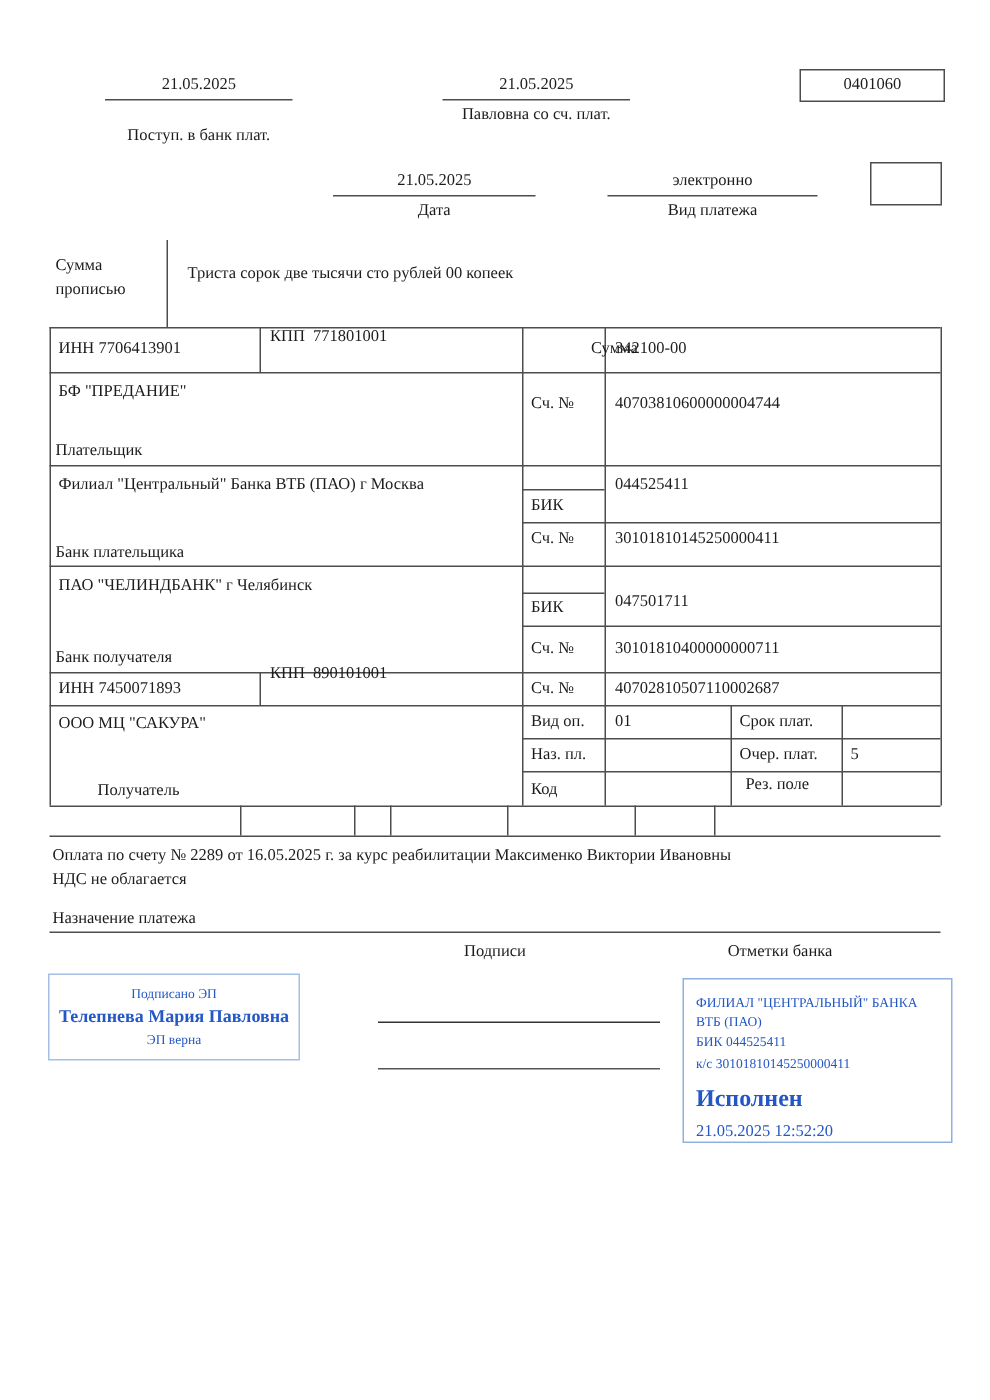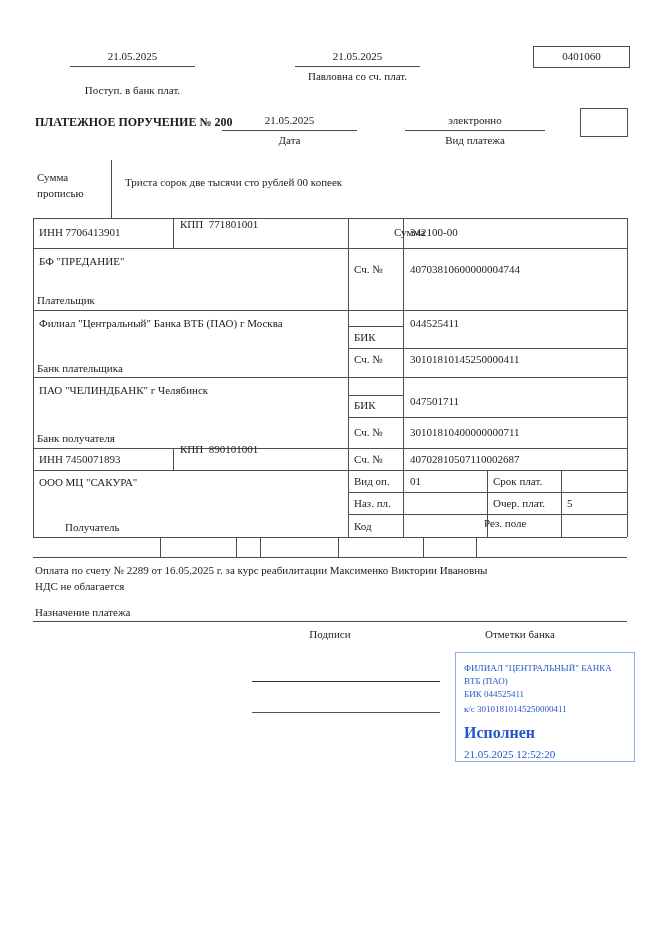--- a/index.html
+++ b/index.html
@@ -29,21 +29,20 @@
   <div class="abs c" style="left:60px;top:70px;width:145px;margin-top:14px;">Поступ. в банк плат.</div>
 
   <div class="abs c" style="left:295px;top:50px;width:125px;">21.05.2025</div>
   <div class="hline" style="left:295px;top:66px;width:125px;"></div>
   <div class="abs c" style="left:285px;top:70px;width:145px;">Павловна со сч. плат.</div>
 
   <div class="box" style="left:533px;top:46px;width:97px;height:22px;">
     <div class="c" style="padding-top:3px;">0401060</div>
   </div>
 
-  <div class="abs b" style="left:35px;top:115px;font-size:12px;">ПЛАТЕЖНОЕ ПОРУЧЕНИЕ № 200</div>
   <div class="abs c" style="left:222px;top:114px;width:135px;">21.05.2025</div>
   <div class="hline" style="left:222px;top:130px;width:135px;"></div>
   <div class="abs c" style="left:222px;top:134px;width:135px;">Дата</div>
 
   <div class="abs c" style="left:405px;top:114px;width:140px;">электронно</div>
   <div class="hline" style="left:405px;top:130px;width:140px;"></div>
   <div class="abs c" style="left:405px;top:134px;width:140px;">Вид платежа</div>
 
   <div class="box" style="left:580px;top:108px;width:48px;height:29px;"></div>
 
@@ -121,40 +120,45 @@
   <div class="abs lbl" style="left:493px;top:475px;">Срок плат.</div>
   <div class="abs" style="left:567px;top:475px;"></div>
 
   <div class="abs lbl" style="left:354px;top:497px;">Наз. пл.</div>
   <div class="abs" style="left:410px;top:497px;"></div>
   <div class="abs lbl" style="left:493px;top:497px;">Очер. плат.</div>
   <div class="abs" style="left:567px;top:497px;">5</div>
 
   <div class="abs lbl" style="left:354px;top:520px;">Код</div>
   <div class="abs" style="left:410px;top:520px;"></div>
-  <div class="abs lbl" style="left:484px;top:517px;">Рез. поле</div>
+  <div class="abs lbl" style="left:497px;top:517px;">Рез. поле</div>
   <div class="abs" style="left:567px;top:517px;"></div>
 
   <div class="hline" style="left:33px;top:557px;width:594px;"></div>
   <div class="vline" style="left:160px;top:537px;height:20px;"></div>
   <div class="vline" style="left:236px;top:537px;height:20px;"></div>
   <div class="vline" style="left:260px;top:537px;height:20px;"></div>
   <div class="vline" style="left:338px;top:537px;height:20px;"></div>
   <div class="vline" style="left:423px;top:537px;height:20px;"></div>
   <div class="vline" style="left:476px;top:537px;height:20px;"></div>
 
   <div class="abs" style="left:35px;top:564px;width:570px;">Оплата по счету № 2289 от 16.05.2025 г. за курс реабилитации Максименко Виктории Ивановны</div>
   <div class="abs" style="left:35px;top:580px;width:570px;">НДС не облагается</div>
 
   <div class="abs" style="left:35px;top:606px;">Назначение платежа</div>
   <div class="hline" style="left:33px;top:621px;width:594px;"></div>
 
   <div class="abs c" style="left:270px;top:628px;width:120px;">Подписи</div>
   <div class="abs c" style="left:450px;top:628px;width:140px;">Отметки банка</div>
 
+  <div class="bluebox" style="left:32px;top:649px;width:168px;height:58px;">
+    <div class="c blue" style="margin-top:7px;font-size:9px;">Подписано ЭП</div>
+    <div class="c blue b" style="margin-top:3px;font-size:12px;">Телепнева Мария Павловна</div>
+    <div class="c blue" style="margin-top:3px;font-size:9px;">ЭП верна</div>
+  </div>
 
   <div class="hline" style="left:252px;top:681px;width:188px;background:#333;"></div>
   <div class="hline" style="left:252px;top:712px;width:188px;background:#555;"></div>
 
   <div class="bluebox" style="left:455px;top:652px;width:180px;height:110px;border-color:#8fb0e0;">
     <div class="blue" style="margin:9px 0 0 8px;font-size:9px;line-height:1.45;">
       <div>ФИЛИАЛ "ЦЕНТРАЛЬНЫЙ" БАНКА</div>
       <div>ВТБ (ПАО)</div>
       <div>БИК 044525411</div>
       <div style="margin-top:2px;">к/с 30101810145250000411</div>

